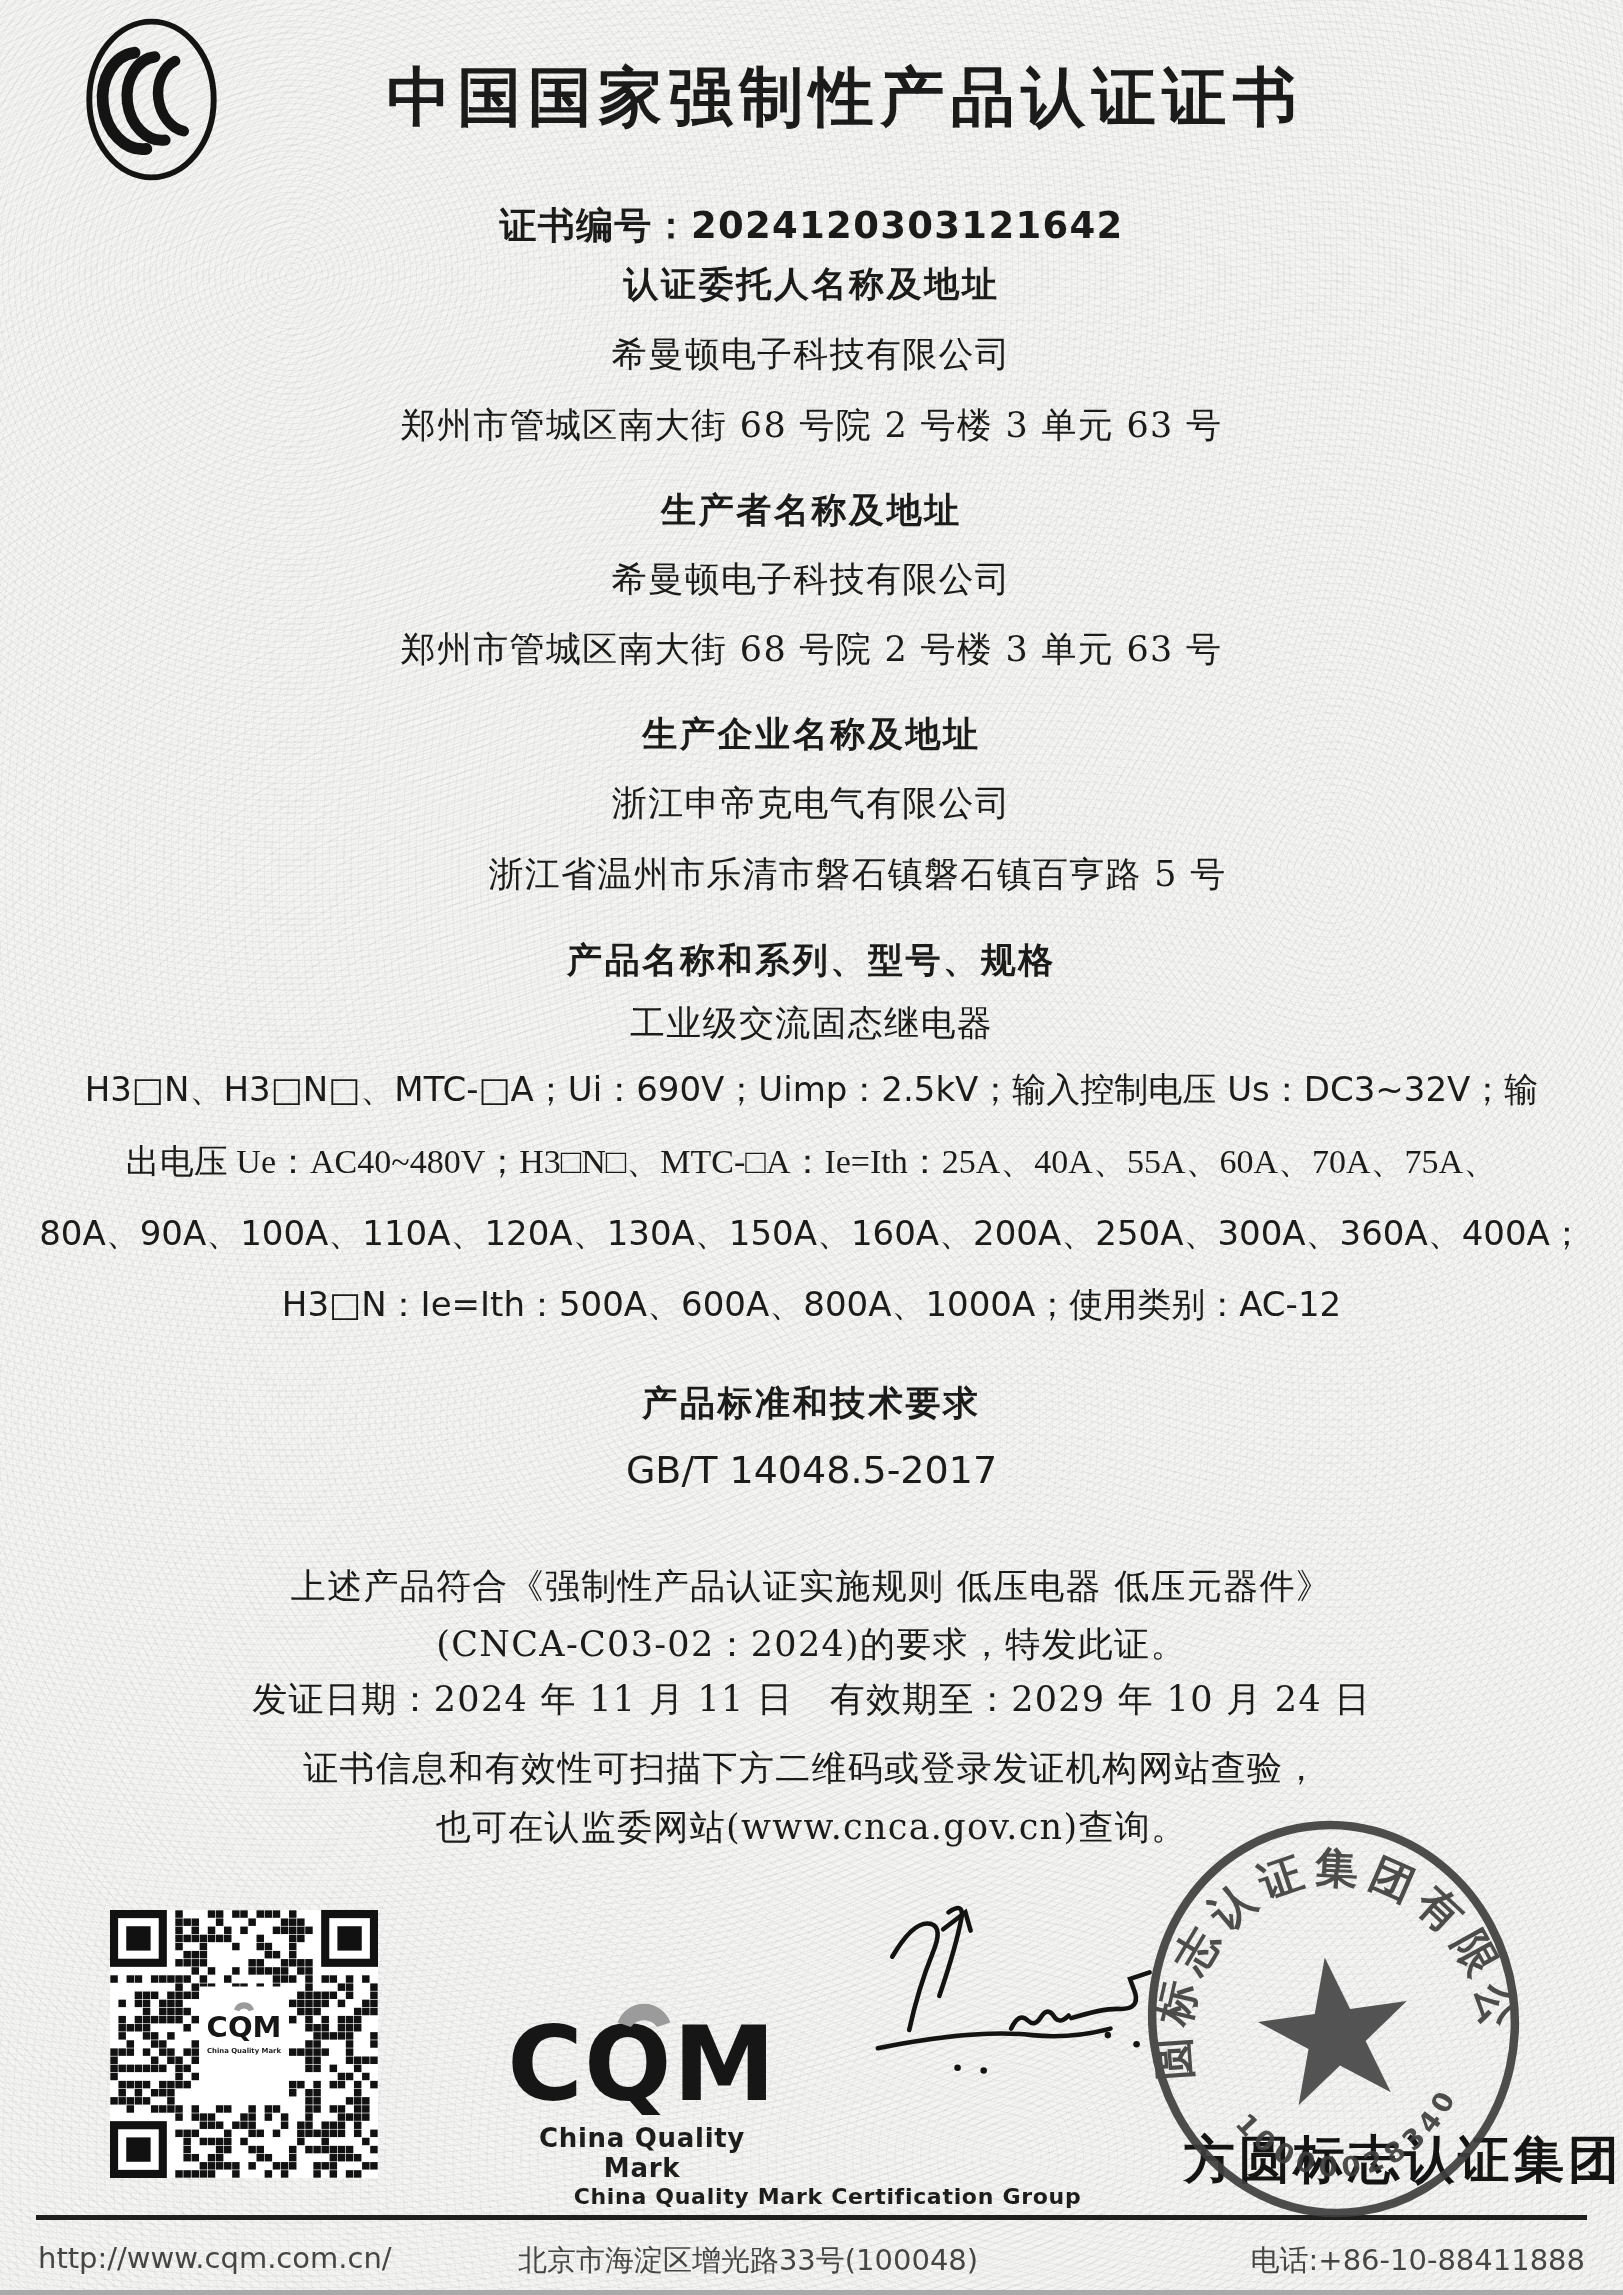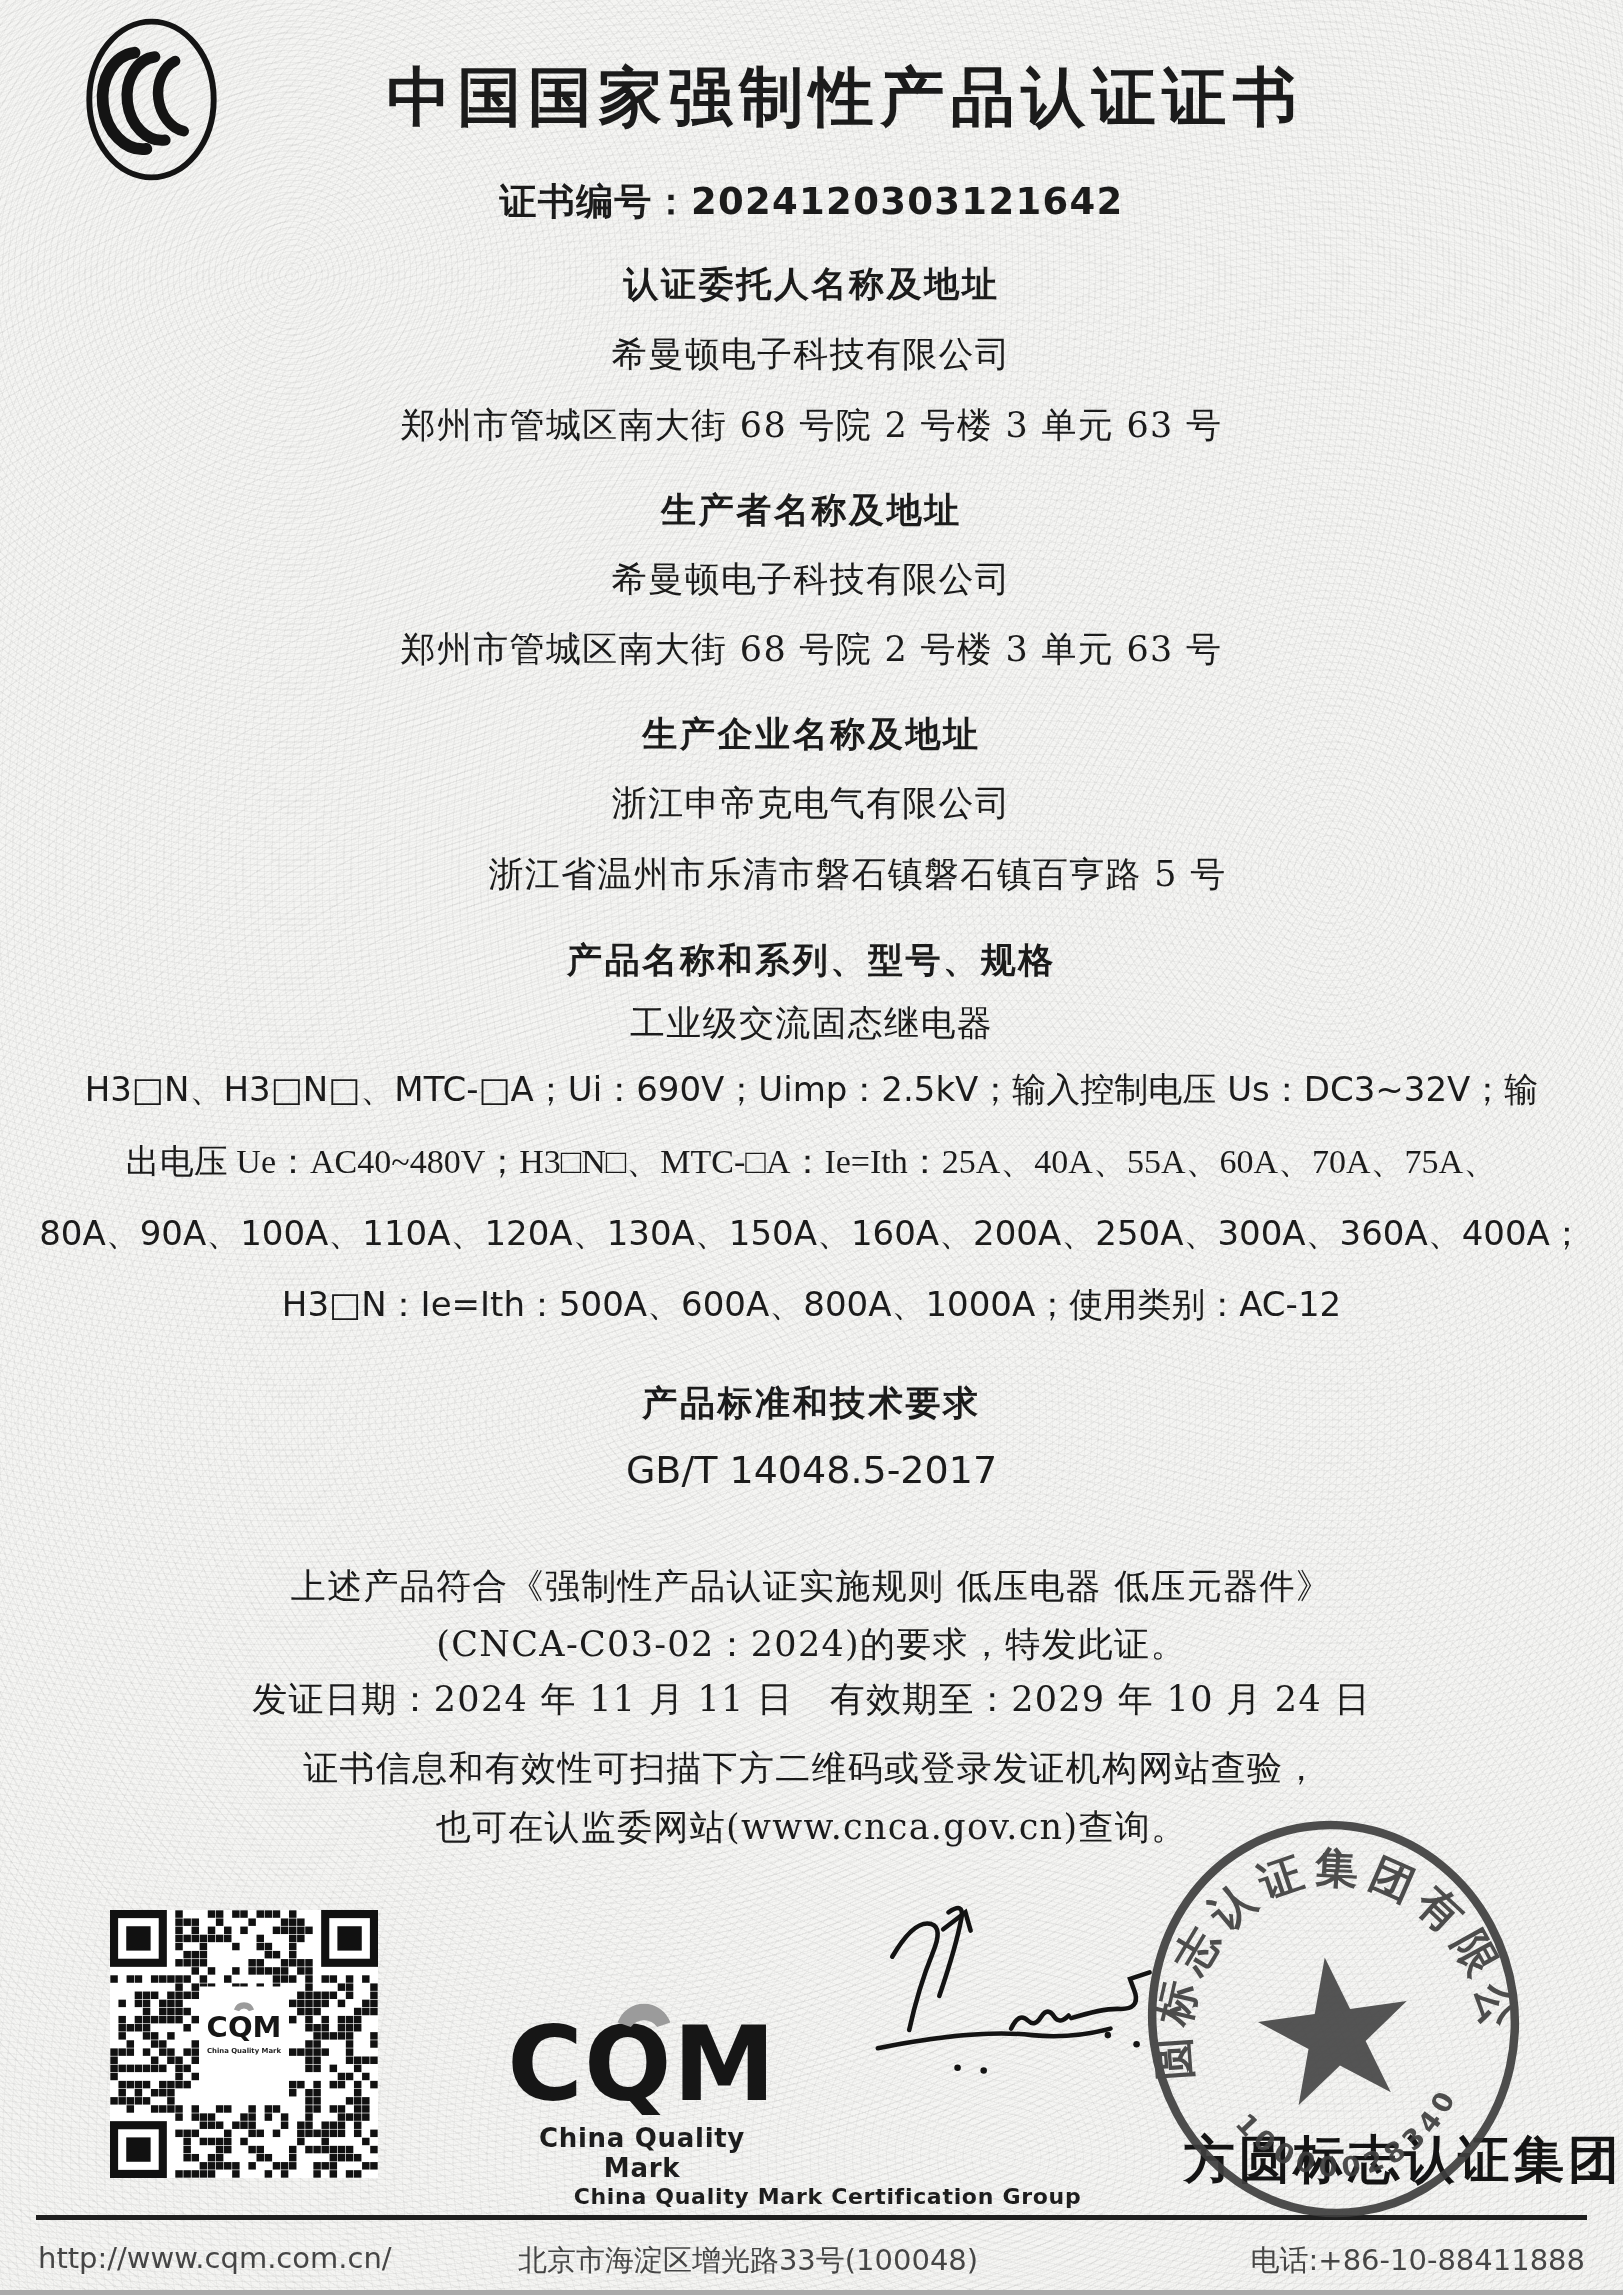--- a/index.html
+++ b/index.html
@@ -8,21 +8,21 @@
     background-color:#f4f4f2;
     background-image:
       repeating-radial-gradient(circle at 18% 12%, rgba(110,110,110,.07) 0 1.3px, rgba(255,255,255,0) 1.3px 5.9px),
       repeating-radial-gradient(circle at 82% 38%, rgba(110,110,110,.06) 0 1.3px, rgba(255,255,255,0) 1.3px 7.2px),
       repeating-radial-gradient(circle at 40% 62%, rgba(110,110,110,.05) 0 1.3px, rgba(255,255,255,0) 1.3px 6.5px),
       repeating-radial-gradient(circle at 62% 94%, rgba(110,110,110,.05) 0 1.3px, rgba(255,255,255,0) 1.3px 8.5px);
     color:#1b1b1b;
     font-family:"DejaVu Serif", serif;
   }
   .line{position:absolute;left:0;width:1623px;text-align:center;white-space:nowrap;}
-  .serif{font-family:"DejaVu Serif", serif;}
+  .serif{font-family:"DejaVu Serif", serif;margin-top:24px;}
   .sans{font-family:"DejaVu Sans", sans-serif;}
   .heading{font-weight:700;font-size:35px;letter-spacing:2.6px;}
   .body-line{font-size:35px;letter-spacing:1.3px;text-align:center;}
   .spec{font-family:"DejaVu Sans", sans-serif;font-size:34px;font-weight:500;letter-spacing:0;}
   .title{font-family:"DejaVu Sans", sans-serif;font-weight:900;font-size:64px;letter-spacing:6.5px;}
   .certno{font-size:37px;letter-spacing:1.3px;font-weight:600;}
   .stamp-wrap{position:absolute;left:1140px;top:1812px;width:387px;height:414px;transform:rotate(-8deg);z-index:1;opacity:.92;}
   .sig-wrap{position:absolute;left:815px;top:1894px;width:340px;height:196px;z-index:2;}
   .qr-wrap{position:absolute;left:110px;top:1910px;width:268px;height:268px;background:#fff;z-index:2;}
   .qr-center{position:absolute;left:50%;top:50%;transform:translate(-50%,-50%);width:89px;height:115px;

